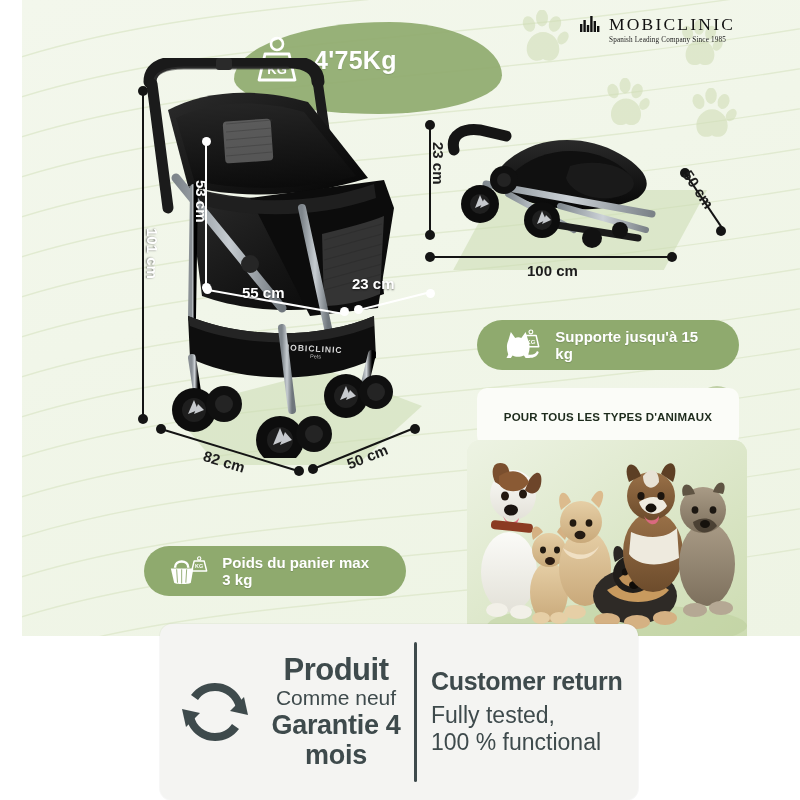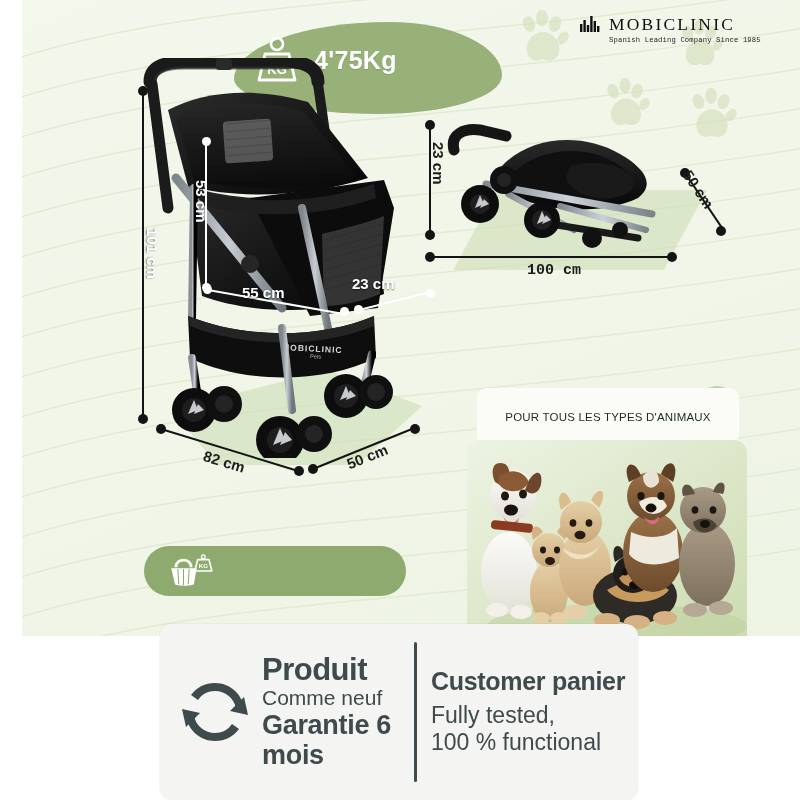--- a/index.html
+++ b/index.html
@@ -57,58 +57,58 @@
   }
   .pill .txt{text-shadow:0 1px 1px rgba(0,0,0,.15);}
 
   
   .caption-card{
     position:absolute;left:455px;top:388px;width:262px;height:58px;
     background:#fbfcf8;border-radius:10px;
     display:flex;align-items:center;justify-content:center;text-align:center;
   }
   .caption-card .txt{
-    color:#1d2b1c;font-size:11.5px;font-weight:normal;line-height:1.45;letter-spacing:.2px;
+    color:#1d2b1c;font-size:11.5px;font-weight:bold;line-height:1.45;letter-spacing:.2px;
   }
   .check-badge{
     position:absolute;left:673px;top:386px;width:44px;height:44px;border-radius:50%;
     background:#b8ca9c;display:flex;align-items:center;justify-content:center;opacity:.85;
   }
 
   
   .dogs-bg{
     position:absolute;left:445px;top:440px;width:280px;height:196px;
     background:linear-gradient(150deg,#eaf1df 0%,#d8e5c2 55%,#cfdfb5 100%);
     border-radius:14px 14px 0 0;overflow:hidden;
   }
 
   
   .banner{
     position:absolute;left:160px;top:624px;width:478px;height:176px;
     background:#f4f4f2;border-radius:12px;
     display:flex;align-items:center;box-shadow:0 0 0 1px rgba(0,0,0,.03);
   }
   .banner-left{
-    display:flex;align-items:center;gap:10px;padding-left:18px;width:250px;box-sizing:border-box;
+    display:flex;align-items:center;gap:10px;padding-left:18px;width:250px;box-sizing:border-box;text-align:center;
   }
   .recycle-icon{flex:0 0 auto;}
   .b-txt{color:#3e4a4c;}
   .b1{font-size:31px;font-weight:bold;line-height:1.0;letter-spacing:-.5px;}
   .b2{font-size:21px;line-height:1.25;margin-top:0;}
   .b3{font-size:27px;font-weight:bold;line-height:1.1;letter-spacing:-.3px;}
   .divider{width:3px;height:140px;background:#3e4a4c;margin:0 14px 0 4px;border-radius:2px;}
   .banner-right{color:#3e4a4c;}
   .r1{font-size:25px;font-weight:bold;line-height:1.15;letter-spacing:-.3px;}
   .r2{font-size:23px;line-height:1.2;margin-top:6px;}
   .r3{font-size:23px;line-height:1.2;}
 
   
   .logo{position:absolute;left:558px;top:14px;display:flex;align-items:flex-start;gap:7px;}
   .logo-word{font-size:17.5px;letter-spacing:2.2px;color:#111;font-family:"Liberation Serif",serif;}
-  .logo-sub{font-size:7.2px;color:#222;letter-spacing:.15px;margin-top:1px;font-family:Liberation Mono, monospace;}
+  .logo-sub{font-size:7.2px;color:#222;letter-spacing:.15px;margin-top:1px;font-family:Liberation Serif, serif;}
 </style>
 </head>
 <body>
 
 <div id="page">
 
   <div class="panel">
 
     <svg class="waves" viewBox="0 0 785 636" preserveAspectRatio="none">
       <g stroke="#dfe9cd" stroke-width="1.4" fill="none" opacity="0.85">
@@ -362,27 +362,41 @@
     </svg>
 
     <div class="dot blk" style="left:403px;top:120px;"></div>
     <div class="line blk" style="left:407px;top:124px;width:2px;height:110px;"></div>
     <div class="dot blk" style="left:403px;top:230px;"></div>
     <div class="dim b vtext" style="left:408px;top:142px;">23 cm</div>
 
     <div class="dot blk" style="left:403px;top:252px;"></div>
     <div class="line blk" style="left:408px;top:256px;width:240px;height:2px;"></div>
     <div class="dot blk" style="left:645px;top:252px;"></div>
-    <div class="dim b" style="left:505px;top:262px;font-family:Liberation Mono, monospace;">100 cm</div>
+    <div class="dim b" style="left:505px;top:262px;">100 cm</div>
 
     <div class="dot blk" style="left:658px;top:168px;"></div>
     <div class="line blk" style="left:663px;top:172px;width:68px;height:2px;transform:rotate(56deg);transform-origin:left center;"></div>
     <div class="dot blk" style="left:694px;top:226px;"></div>
     <div class="dim b vtext" style="left:668px;top:168px;transform:rotate(-34deg);">50 cm</div>
 
+    <div class="pill" style="left:455px;top:320px;width:262px;height:50px;">
+      <svg width="40" height="34" viewBox="0 0 44 38">
+        <g fill="#ffffff">
+          <path d="M6 14 L9 4 L14 11 C16 10 19 10 21 11 L26 4 L29 14 C31 18 31 24 29 30 L31 34 L26 34 L24 31 C20 33 14 33 11 31 L9 34 L4 34 L6 30 C4 24 4 18 6 14 Z"></path>
+          <path d="M29 30 C 34 31 38 29 39 26 L 41 27 C 40 32 34 35 29 33 Z"></path>
+        </g>
+        <g transform="translate(24,1)">
+          <circle cx="8" cy="3" r="2.2" fill="none" stroke="#fff" stroke-width="1.3"></circle>
+          <path d="M2 7 L14 7 L17 20 L-1 20 Z" fill="none" stroke="#fff" stroke-width="1.7" stroke-linejoin="round"></path>
+          <text x="8" y="17" font-family="Liberation Sans, sans-serif" font-size="7" font-weight="bold" fill="#fff" text-anchor="middle">KG</text>
+        </g>
+      </svg>
+      <div class="txt">Supporte jusqu'à 15 kg</div>
+    </div>
 
     <div class="check-badge">
       <svg width="30" height="30" viewBox="0 0 30 30">
         <circle cx="15" cy="15" r="12" fill="none" stroke="#ffffff" stroke-width="2"></circle>
         <path d="M9 15.5 L13.5 20 L22 9" fill="none" stroke="#ffffff" stroke-width="2.4" stroke-linecap="round" stroke-linejoin="round"></path>
       </svg>
     </div>
     <div class="caption-card">
       <div class="txt">
         <div>POUR TOUS LES TYPES D'ANIMAUX</div>
@@ -505,41 +519,42 @@
         <path d="M1 15 L28 15 L25 32 C 24 34 6 34 5 32 Z" fill="#ffffff"></path>
         <g stroke="#8faa6e" stroke-width="1.1">
           <path d="M8 16 L9 32 M14 16 L14 33 M20 16 L19 32"></path>
         </g>
         <g transform="translate(27,0)">
           <circle cx="8" cy="3" r="2" fill="none" stroke="#fff" stroke-width="1.3"></circle>
           <path d="M2 6 L14 6 L17 18 L-1 18 Z" fill="none" stroke="#fff" stroke-width="1.7" stroke-linejoin="round"></path>
           <text x="8" y="15" font-family="Liberation Sans, sans-serif" font-size="6.5" font-weight="bold" fill="#fff" text-anchor="middle">KG</text>
         </g>
       </svg>
+      <div class="txt">Poids du panier max 3 kg</div>
     </div>
 
   </div>
 
   <div class="banner">
     <div class="banner-left">
       <svg class="recycle-icon" width="74" height="74" viewBox="0 0 74 74">
         <g fill="#3e4a4c">
           <path d="M37 8 C 52 8 64 19 66 33 L 58 33 C 56 23 47 16 37 16 C 30 16 24 19 20 25 L 13 20 C 19 12 27 8 37 8 Z"></path>
           <path d="M66 22 L 70 40 L 52 36 Z"></path>
           <path d="M37 66 C 22 66 10 55 8 41 L 16 41 C 18 51 27 58 37 58 C 44 58 50 55 54 49 L 61 54 C 55 62 47 66 37 66 Z"></path>
           <path d="M8 52 L 4 34 L 22 38 Z"></path>
         </g>
       </svg>
       <div class="b-txt">
         <div class="b1">Produit</div>
         <div class="b2">Comme neuf</div>
-        <div class="b3">Garantie 6 mois</div>
+        <div class="b3">Garantie 4 mois</div>
       </div>
     </div>
     <div class="divider"></div>
     <div class="banner-right">
-      <div class="r1">Customer panier</div>
+      <div class="r1">Customer return</div>
       <div class="r2">Fully tested,</div>
       <div class="r3">100 % functional</div>
     </div>
   </div>
 
 </div>
 
 </body></html>

